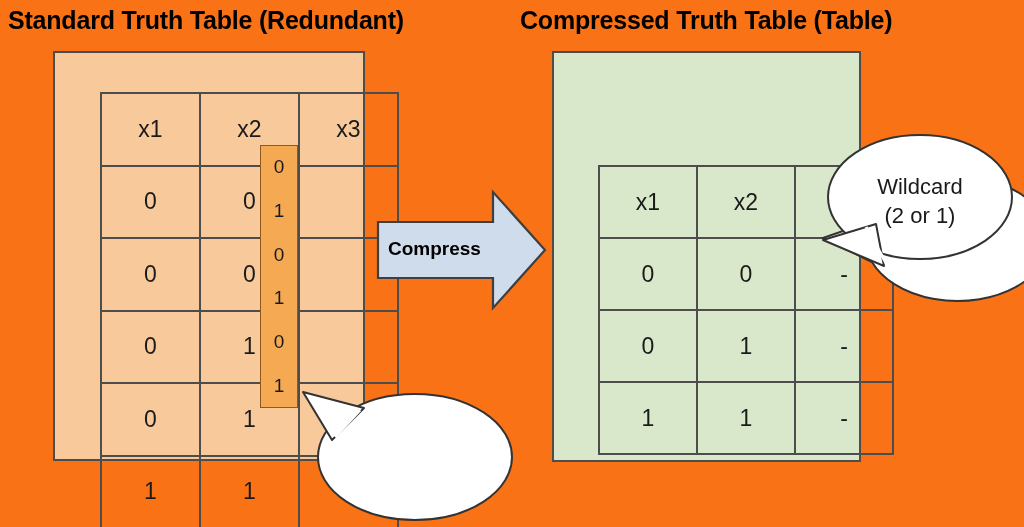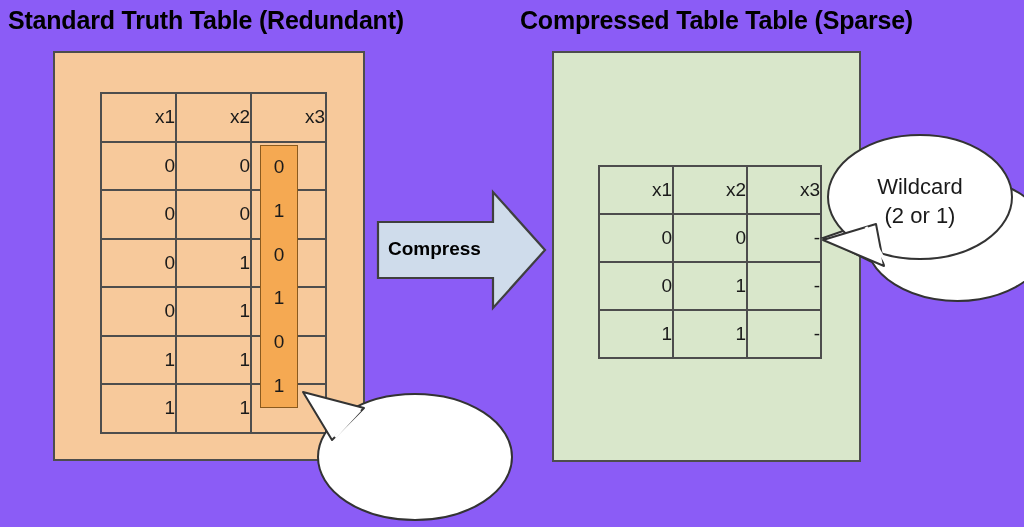--- a/index.html
+++ b/index.html
@@ -4,21 +4,21 @@
 <style>
   html, body {
     margin: 0;
     padding: 0;
     background: #ffffff;
   }
   #canvas {
     position: relative;
     width: 1024px;
     height: 527px;
-    background: #8b5cf6;
+    background: #f97316;
     font-family: "Liberation Sans", sans-serif;
     overflow: hidden;
   }
   .title {
     position: absolute;
     font-weight: bold;
     font-size: 25px;
     color: #000000;
     letter-spacing: -0.2px;
     white-space: nowrap;
@@ -42,25 +42,25 @@
     background: #d9e7cb;
   }
 
   table.tt {
     position: absolute;
     border-collapse: collapse;
     table-layout: fixed;
   }
   table.tt td {
     border: 2px solid #4d4d4d;
-    text-align: right;
+    text-align: center;
     vertical-align: middle;
-    font-size: 19px;
+    font-size: 23px;
     color: #1a1a1a;
-    padding: 0;
+    padding: 12px;
   }
   #table-left {
     left: 100px; top: 92px;
     width: 219px;
   }
   #table-left td { width: 73px; height: 46.5px; }
   #table-right {
     left: 598px; top: 165px;
     width: 216px;
   }
@@ -121,21 +121,21 @@
   }
   #bubble-text-wildcard { left: 840px; top: 172px; width: 160px; }
   #bubble-text-noinfo   { left: 335px; top: 425px; width: 160px; }
 </style>
 </head>
 <body>
 
 <div id="canvas">
 
   <div class="title" id="title-left">Standard Truth Table (Redundant)</div>
-  <div class="title" id="title-right">Compressed Table Table (Sparse)</div>
+  <div class="title" id="title-right">Compressed Truth Table (Table)</div>
 
   <div class="panel" id="panel-left"></div>
   <div class="panel" id="panel-right"></div>
 
   <table class="tt" id="table-left">
     <tbody>
         <tr>
       <td>x1</td>
       <td>x2</td>
       <td>x3</td>

